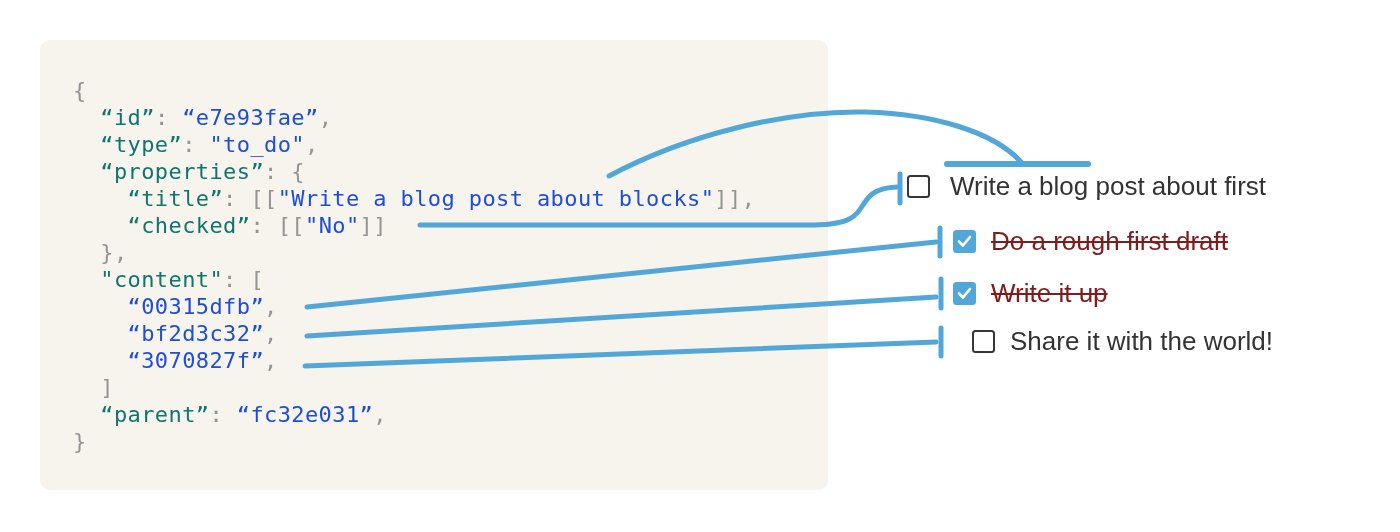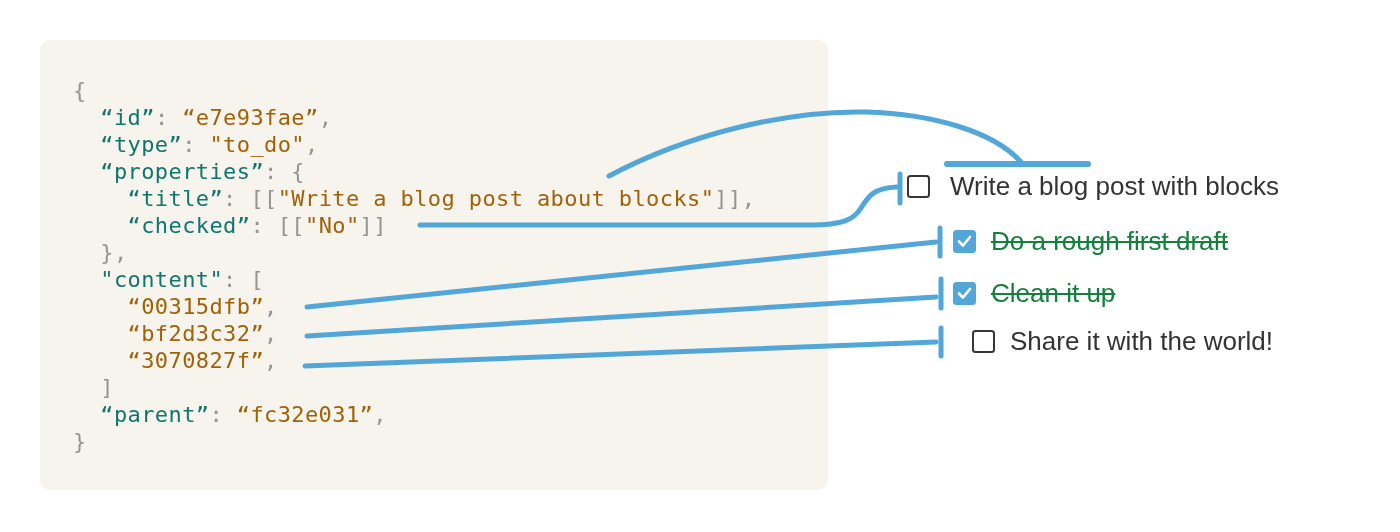--- a/index.html
+++ b/index.html
@@ -7,21 +7,21 @@
          font-family:"Liberation Sans",sans-serif;overflow:hidden;}
 
   
   .code-block{position:absolute;left:40px;top:40px;width:788px;height:450px;
               background:#f7f3ed;border-radius:10px;}
   .code-block pre{margin:0;padding:37px 0 0 33px;
       font-family:"DejaVu Sans Mono",monospace;font-size:22px;line-height:27px;
       letter-spacing:0.4px;}
   .cl{height:27px;white-space:pre;}
   .k{color:#0f766e;}
-  .s{color:#a16207;}
+  .s{color:#1d4ed8;}
   .p{color:#949494;}
 
   
   .overlay{position:absolute;left:0;top:0;width:1400px;height:532px;pointer-events:none;}
   .overlay path{fill:none;stroke:#52a7d8;stroke-width:5;stroke-linecap:round;}
   .overlay path.thick{stroke-width:6;}
 
   
   .row{position:absolute;display:flex;align-items:center;height:24px;}
   .r0{left:907px;top:174px;}
@@ -30,21 +30,21 @@
   .r3{left:953px;top:329px;padding-left:19px;}
   .checkbox{width:23px;height:23px;box-sizing:border-box;border:2.5px solid #363636;
             border-radius:3.5px;background:#ffffff;display:flex;align-items:center;
             justify-content:center;flex:0 0 auto;cursor:pointer;}
   .checked .checkbox{background:#52a7d8;border-color:#52a7d8;}
   .check{display:none;}
   .checked .check{display:block;}
   .label{font-size:26px;color:#333333;white-space:nowrap;}
   .r0 .label{margin-left:20px;}
   .r1 .label,.r2 .label,.r3 .label{margin-left:15px;}
-  .completed .label{color:#15803d;text-decoration:line-through;text-decoration-thickness:2px;}
+  .completed .label{color:#7f1d1d;text-decoration:line-through;text-decoration-thickness:2px;}
 </style>
 </head>
 <body>
 
 <div class="stage">
 
   <div class="code-block">
     <pre id="code"><div class="cl"><span class="p">{</span></div><div class="cl"><span class="k">  “id”</span><span class="p">: </span><span class="s">“e7e93fae”</span><span class="p">,</span></div><div class="cl"><span class="k">  “type”</span><span class="p">: </span><span class="s">"to_do"</span><span class="p">,</span></div><div class="cl"><span class="k">  “properties”</span><span class="p">: {</span></div><div class="cl"><span class="k">    “title”</span><span class="p">: [[</span><span class="s">"Write a blog post about blocks"</span><span class="p">]],</span></div><div class="cl"><span class="k">    “checked”</span><span class="p">: [[</span><span class="s">"No"</span><span class="p">]]</span></div><div class="cl"><span class="p">  },</span></div><div class="cl"><span class="k">  "content"</span><span class="p">: [</span></div><div class="cl"><span class="s">    “00315dfb”</span><span class="p">,</span></div><div class="cl"><span class="s">    “bf2d3c32”</span><span class="p">,</span></div><div class="cl"><span class="s">    “3070827f”</span><span class="p">,</span></div><div class="cl"><span class="p">  ]</span></div><div class="cl"><span class="k">  “parent”</span><span class="p">: </span><span class="s">“fc32e031”</span><span class="p">,</span></div><div class="cl"><span class="p">}</span></div></pre>
   </div>
 
@@ -58,39 +58,39 @@
     <path d="M 307 336 L 936 297"></path>
     <path d="M 941 279 V 308"></path>
     <path d="M 305 366 L 936 342"></path>
     <path d="M 941 328 V 356"></path>
   </svg>
 
   <div class="row r0">
     <span class="checkbox">
       
     </span>
-    <span class="label">Write a blog post with blocks</span>
+    <span class="label">Write a blog post about first</span>
   </div>
 
   <div class="row r1 checked completed">
     <span class="checkbox">
       <svg class="check" width="15" height="13" viewBox="0 0 15 13">
         <polyline points="2,6.5 6,10.5 13,2" fill="none" stroke="#ffffff" stroke-width="2.6" stroke-linecap="round" stroke-linejoin="round"></polyline>
       </svg>
     </span>
     <span class="label">Do a rough first draft</span>
   </div>
 
   <div class="row r2 checked completed">
     <span class="checkbox">
       <svg class="check" width="15" height="13" viewBox="0 0 15 13">
         <polyline points="2,6.5 6,10.5 13,2" fill="none" stroke="#ffffff" stroke-width="2.6" stroke-linecap="round" stroke-linejoin="round"></polyline>
       </svg>
     </span>
-    <span class="label">Clean it up</span>
+    <span class="label">Write it up</span>
   </div>
 
   <div class="row r3">
     <span class="checkbox">
       
     </span>
     <span class="label">Share it with the world!</span>
   </div>
 
 </div>

